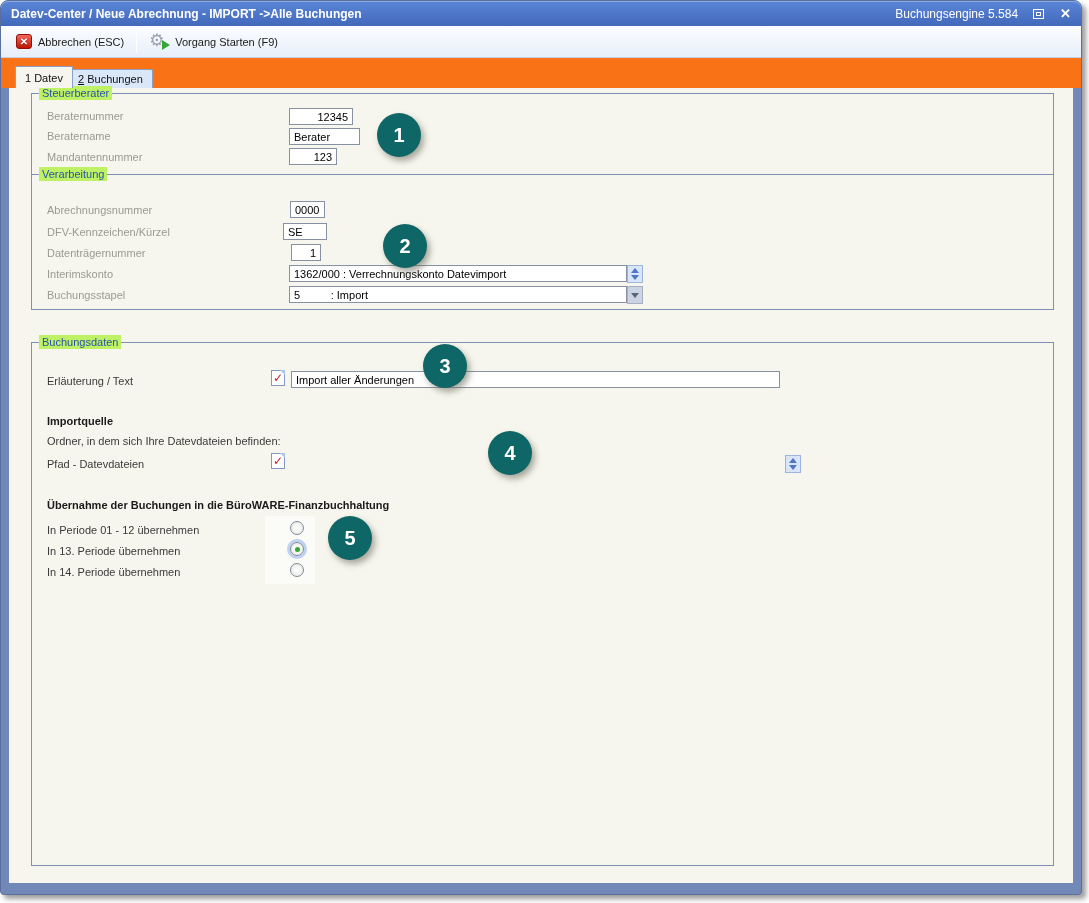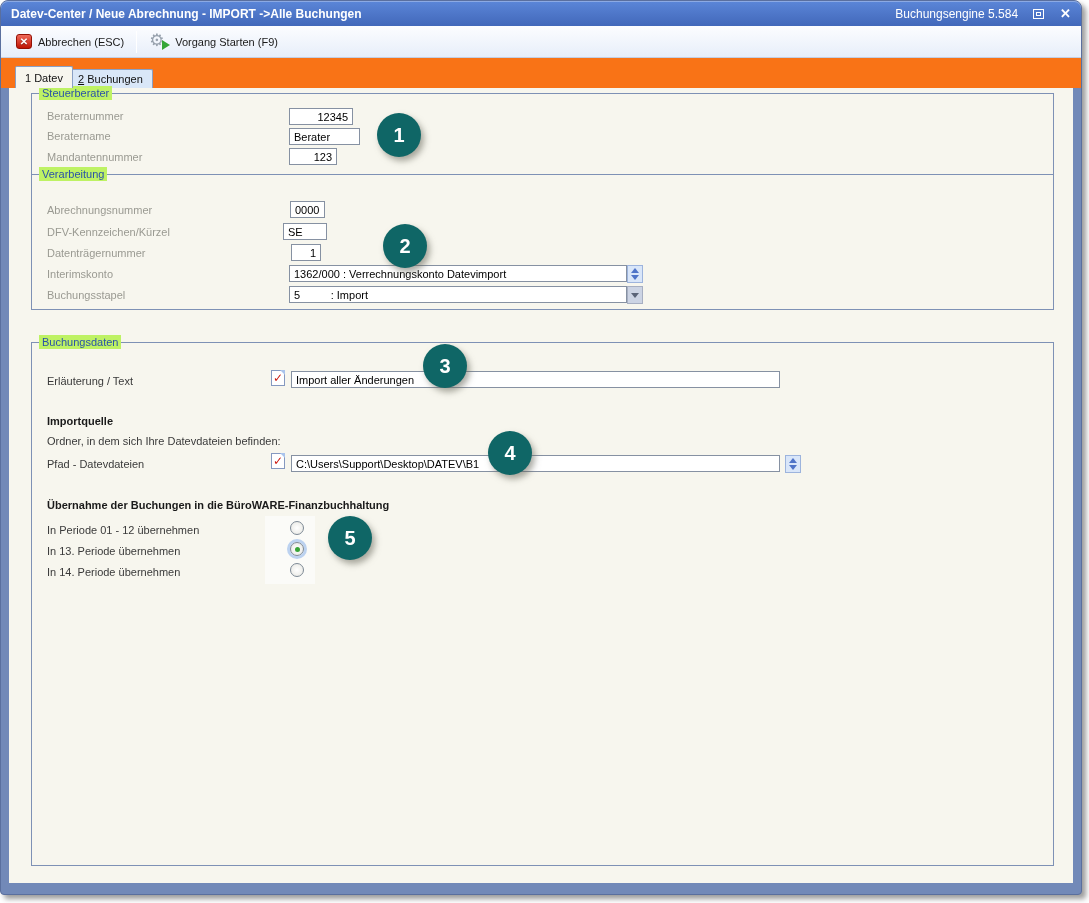--- a/index.html
+++ b/index.html
@@ -192,21 +192,20 @@
       </span>
       <input class="ibox" style="left: 259px; top: 28px; width: 489px;" value="Import aller Änderungen">
 
       <span class="hd" style="left:15px; top:72px;">Importquelle</span>
       <span class="lab dark" style="left:15px; top:91px;">Ordner, in dem sich Ihre Datevdateien befinden:</span>
 
       <span class="lab dark" style="left:15px; top:114px;">Pfad - Datevdateien</span>
       <span class="chk" style="left:239px; top:110px;">
         <span class="mark">✓</span>
       </span>
-      <input class="ibox" style="left: 259px; top: 112px; width: 489px;" value="C:\Users\Support\Desktop\DATEV\B1">
       <div class="spin" style="left:753px; top:112px;">
         <span class="tri-up"></span>
         <span class="tri-dn"></span>
       </div>
 
       <span class="hd" style="left:15px; top:156px;">Übernahme der Buchungen in die BüroWARE-Finanzbuchhaltung</span>
 
       <div class="radio-strip" style="left:233px; top:173px; width:50px; height:68px;"></div>
 
       <span class="lab dark" style="left:15px; top:180px;">In Periode 01 - 12 übernehmen</span>

